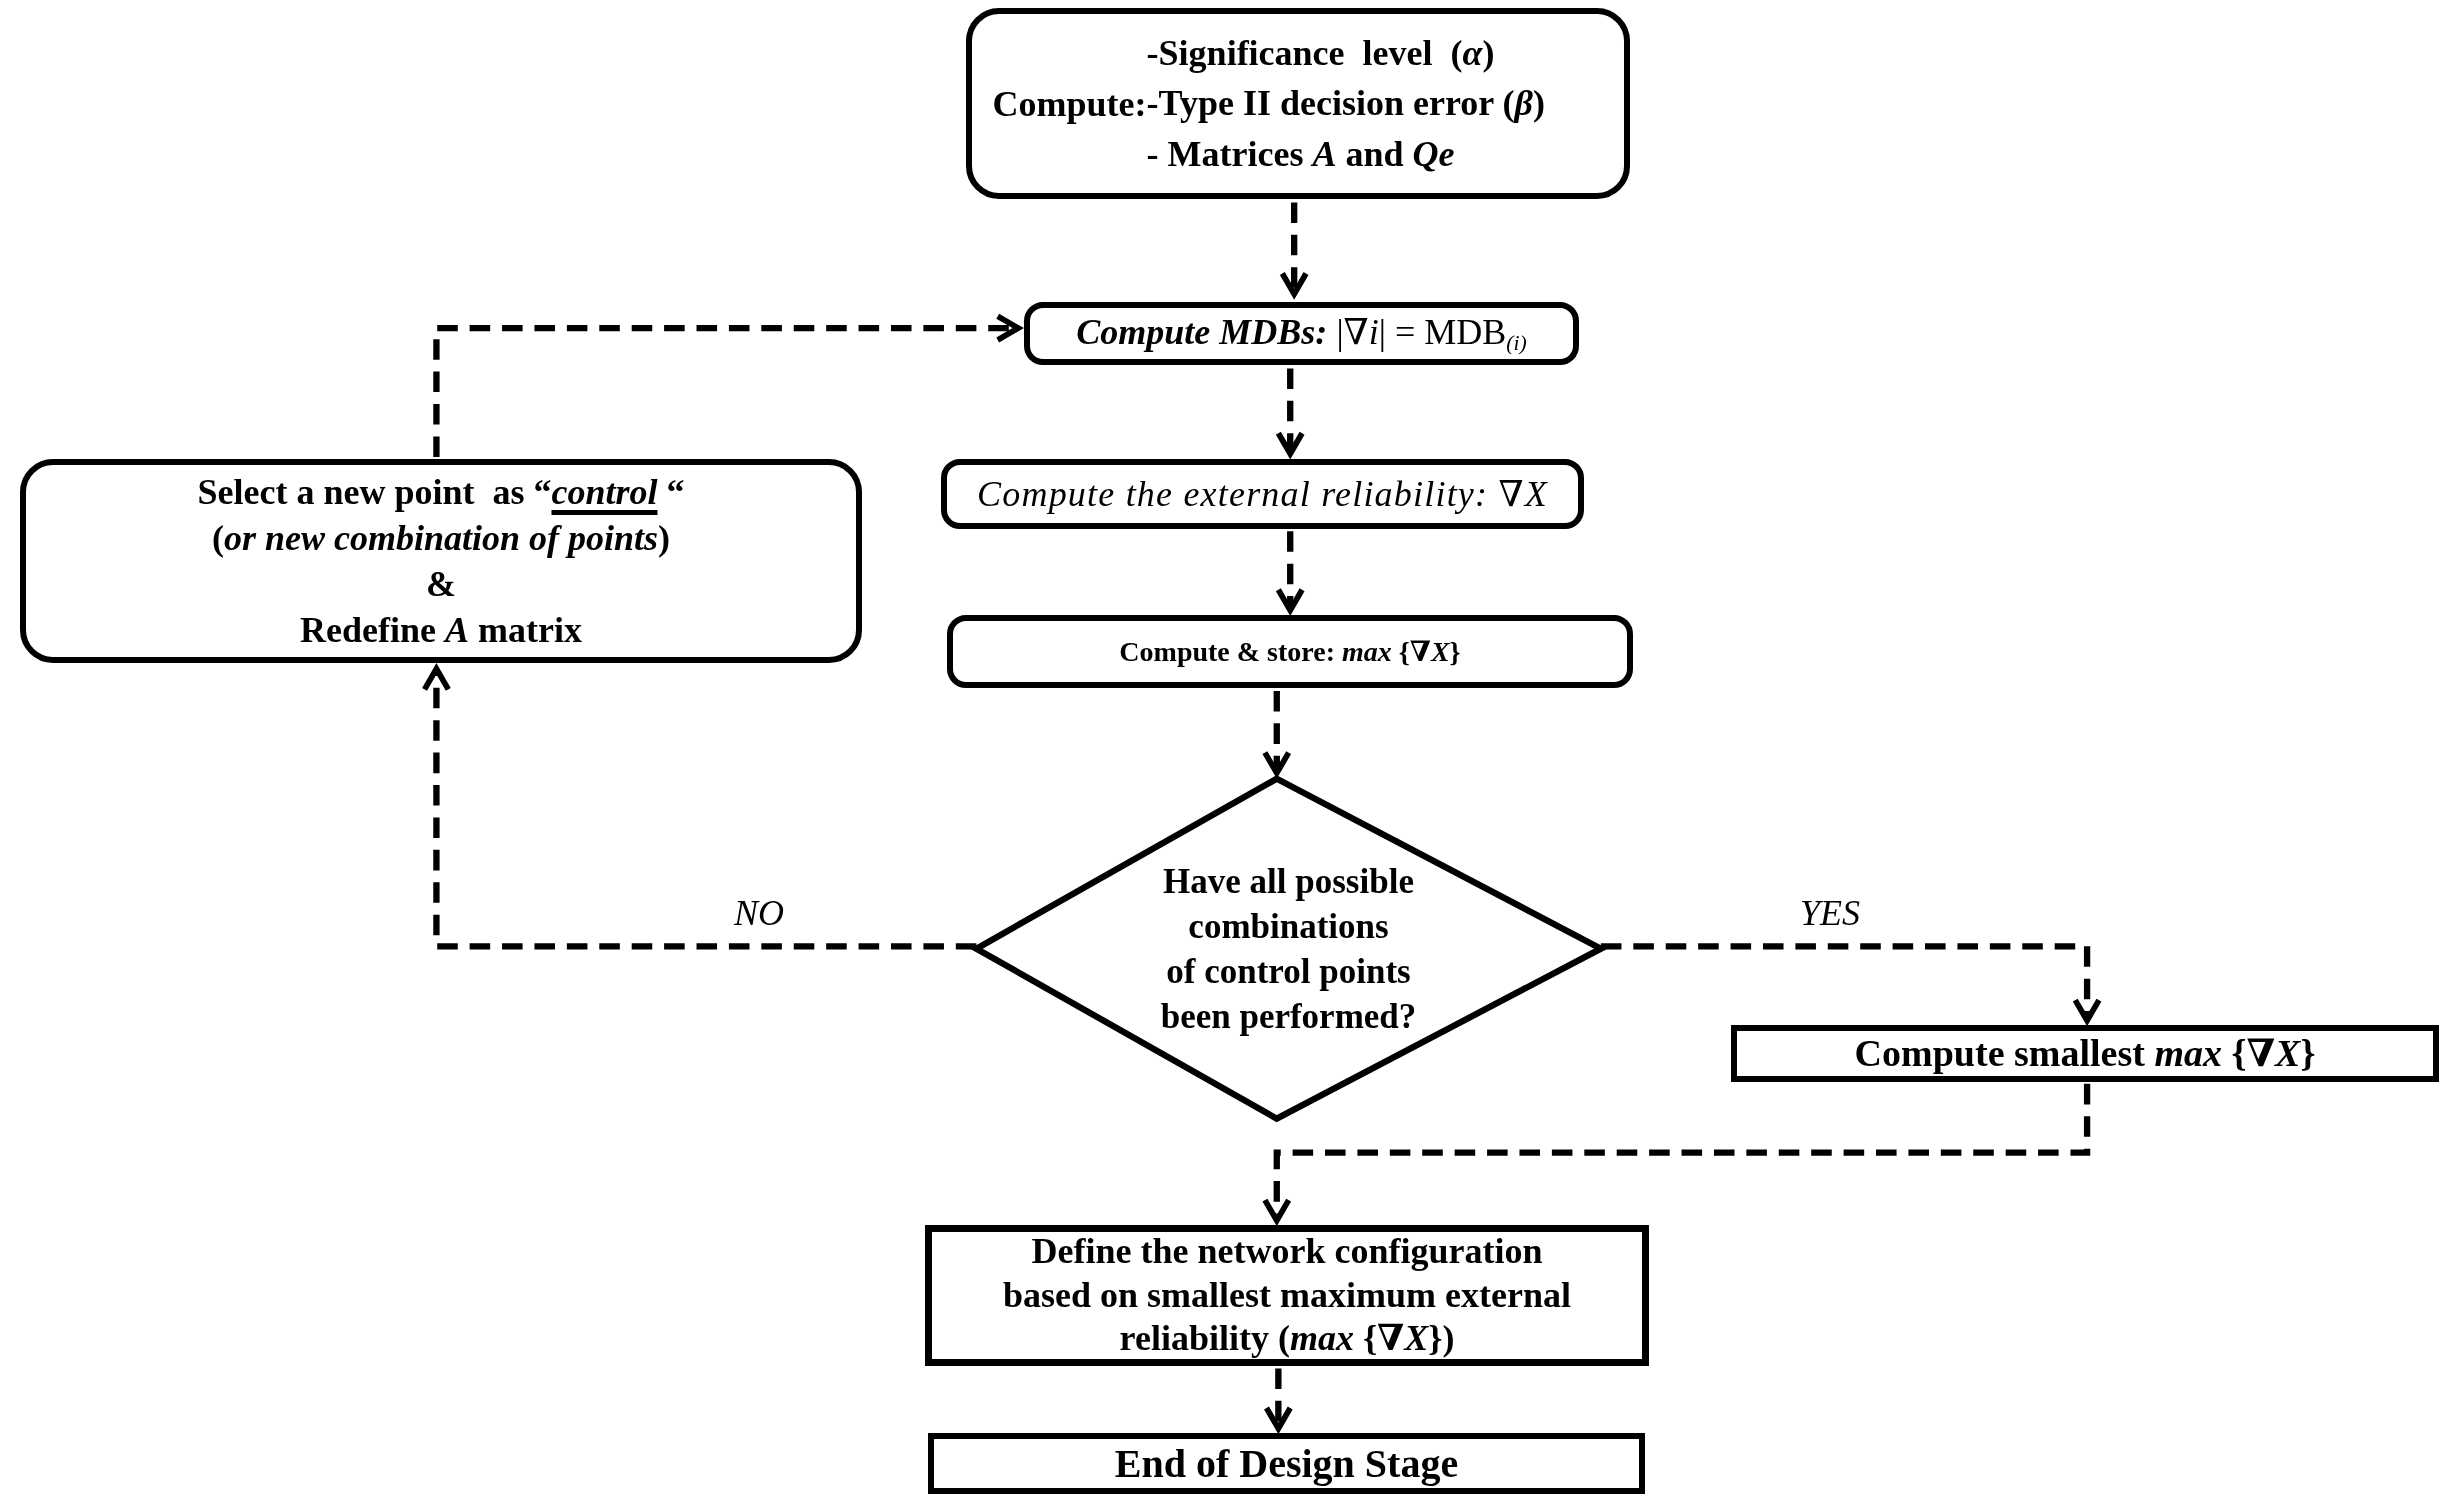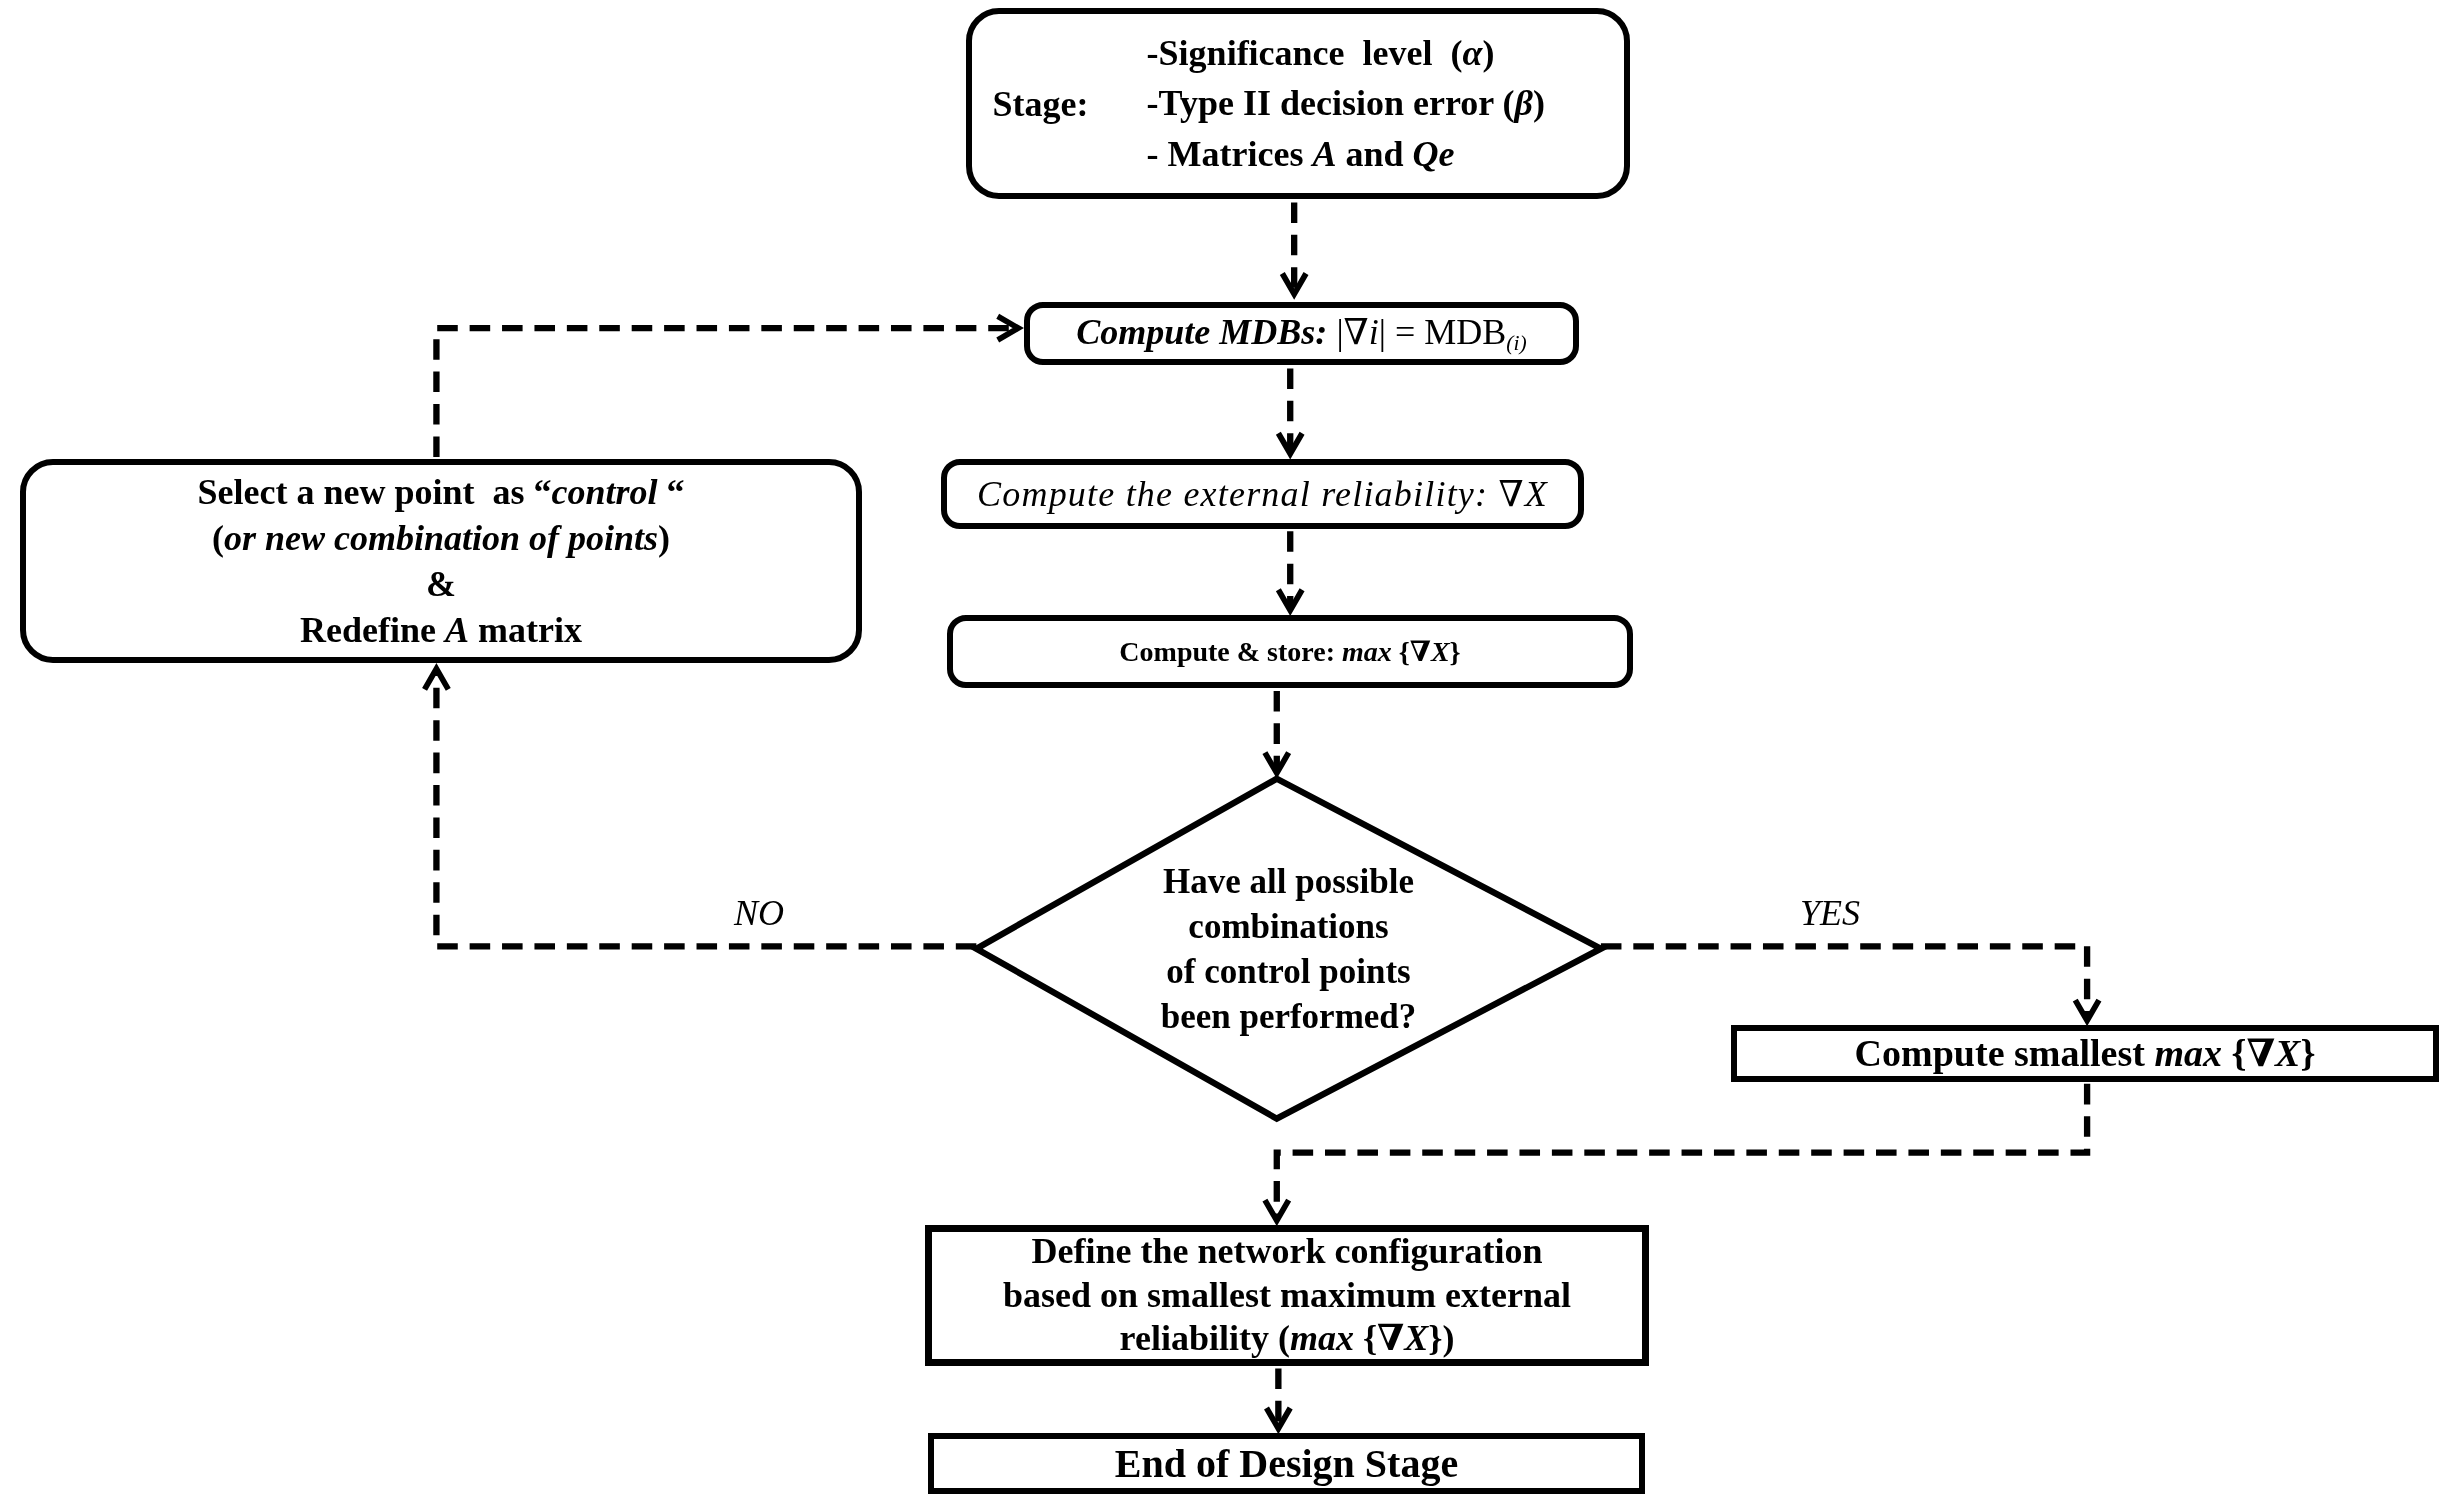--- a/index.html
+++ b/index.html
@@ -33,21 +33,21 @@
     background:transparent;
   }
   .edge-label{
     position:absolute;z-index:3;
     font-style:italic;font-weight:400;font-size:36px;
     text-align:center;
   }
   
   .sg-i{font-style:italic;}
   .sg-e{font-weight:600;}
-  .sg-u{text-decoration-thickness:4.7px;text-underline-offset:6.3px;}
+  .sg-u{text-decoration:underline;text-decoration-thickness:4.7px;text-underline-offset:6.3px;}
   .sg-d{vertical-align:-0.3em;font-size:60%;}
   
   .n-inputs{font-weight:700;font-size:36px;flex-direction:row;justify-content:flex-start;align-items:center;text-align:left;}
   .n-inputs .inputs-label{width:154px;padding-left:20.6px;flex:0 0 auto;}
   .n-inputs .inputs-items{flex:1 1 auto;display:flex;flex-direction:column;justify-content:space-evenly;align-items:flex-start;height:100%;padding:11px 0;box-sizing:border-box;}
   .n-mdbs{font-size:36px;font-weight:400;}
   .n-ext{font-size:36px;font-weight:400;letter-spacing:1.2px;}
   .n-store{font-size:28px;font-weight:700;}
   .n-select{font-weight:700;font-size:36px;}
   .n-smallest{font-size:38px;font-weight:700;}
@@ -75,21 +75,21 @@
       <path d="M1235,1197 L552,1197 L552,850" marker-end="url(#arrow)"></path>
       <path d="M552,578 L552,415 L1284,415" marker-end="url(#arrow)"></path>
       <path d="M2025,1197 L2640,1197 L2640,1287" marker-end="url(#arrow)"></path>
       <path d="M2640,1371 L2640,1458 L1615,1458 L1615,1540" marker-end="url(#arrow)"></path>
       <path d="M1617,1731 L1617,1803" marker-end="url(#arrow)"></path>
     </g>
     <polygon points="1615,985 2025,1200 1615,1415 1235,1200" fill="#ffffff" stroke="#000" stroke-width="8"></polygon>
   </svg>
 
   <div class="node rounded n-inputs" style="left:966px;top:8px;width:664px;height:191px;">
-    <div class="inputs-label">Stage:</div>
+    <div class="inputs-label">Compute:</div>
     <div class="inputs-items">
       <div class="line"><span>-Significance  level  (</span><span class="sg-i">α</span><span>)</span></div>
       <div class="line"><span>-Type II decision error (</span><span class="sg-i">β</span><span>)</span></div>
       <div class="line"><span>- Matrices </span><span class="sg-i">A</span><span> and </span><span class="sg-i">Qe</span></div>
     </div>
   </div>
 
   <div class="node rounded-sm n-mdbs" style="left:1024px;top:302px;width:555px;height:63px;">
     <div class="line"><span class="sg-i sg-e">Compute MDBs:</span><span> |∇</span><span class="sg-i">i</span><span>| = MDB</span><span class="sg-d sg-i">(i)</span></div>
   </div>

